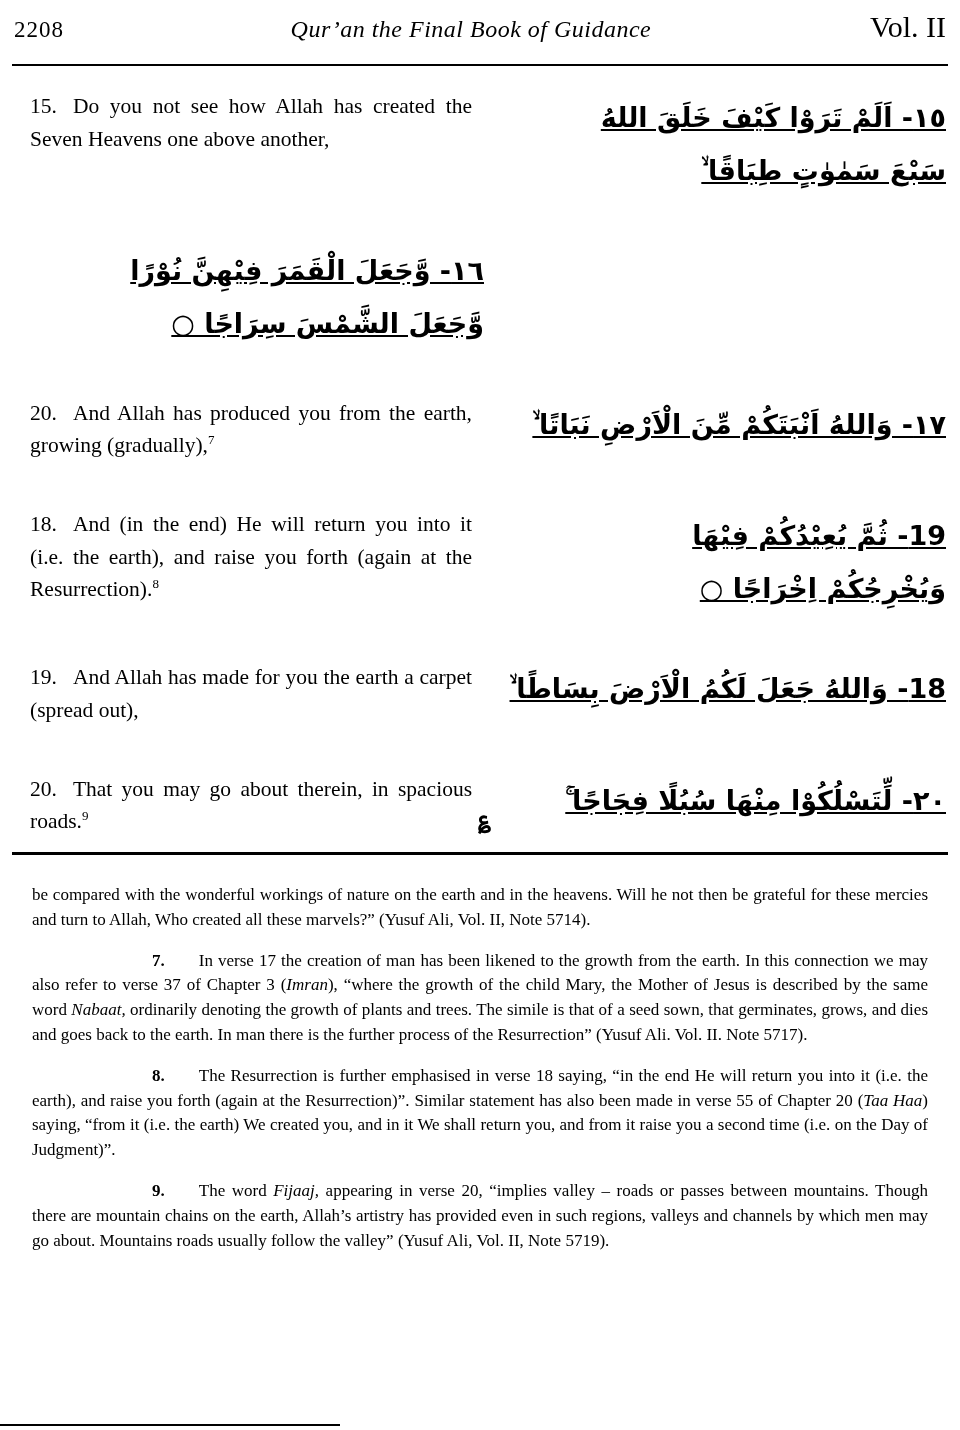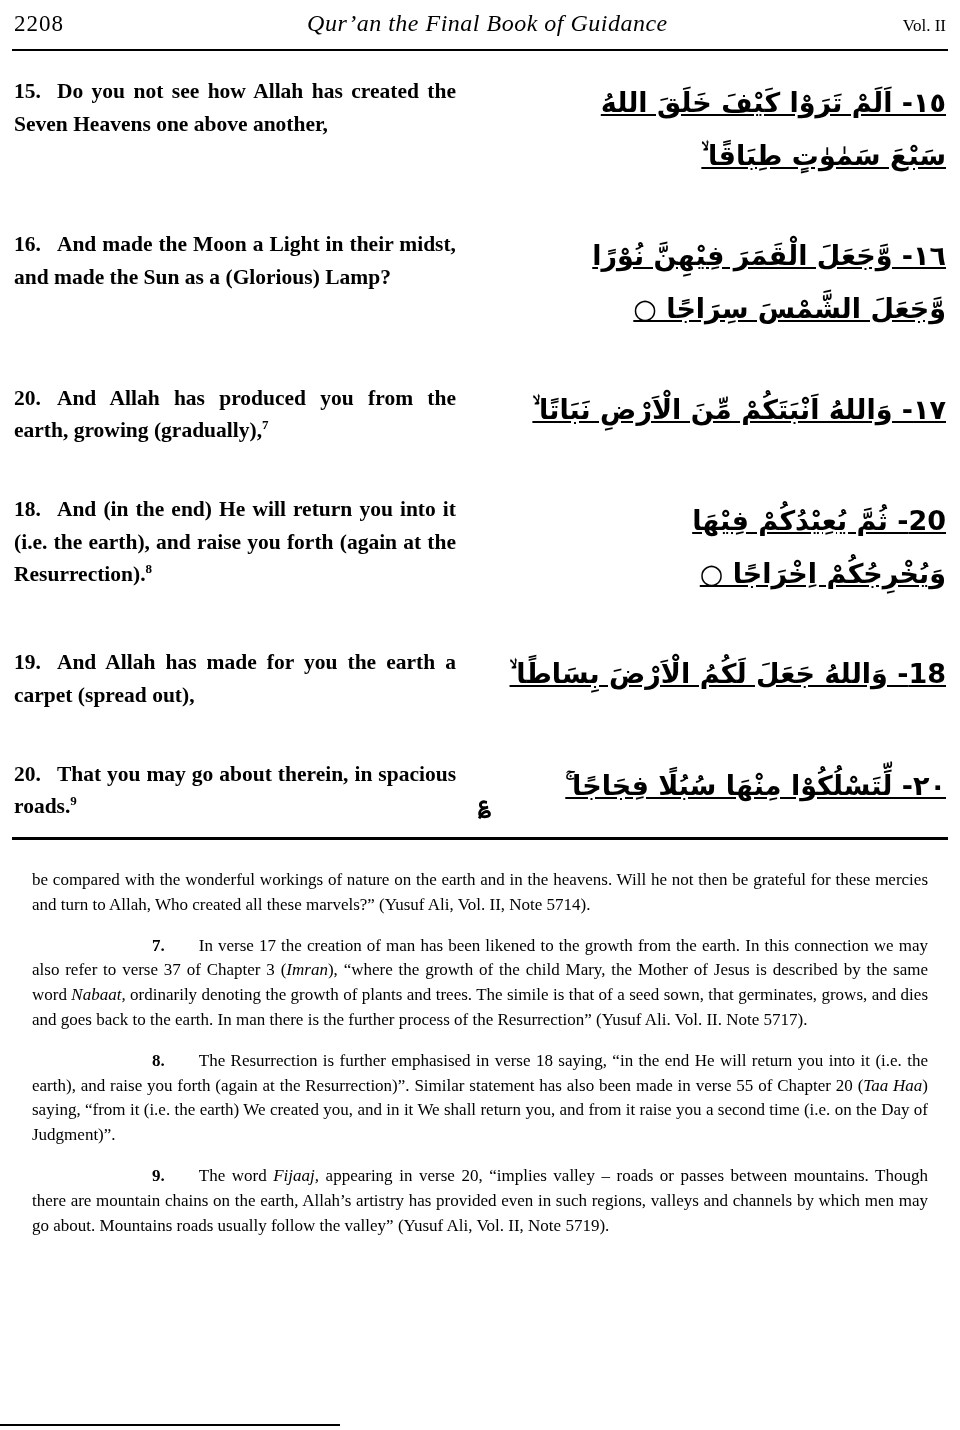--- a/index.html
+++ b/index.html
@@ -4,35 +4,35 @@
 <style>
   * { margin:0; padding:0; box-sizing:border-box; }
   body { background:#e8e8e8; font-family:"Liberation Serif", serif; }
   .page {
     width:960px; height:1430px; background:#ffffff; color:#000;
     position:relative; overflow:hidden; padding:6px 12px 0 12px;
   }
   
   .header {
     display:flex; justify-content:space-between; align-items:baseline;
-    padding:4px 2px 12px 2px; border-bottom:2px solid #000;
+    padding:4px 2px 20px 2px; border-bottom:2px solid #000;
   }
   .header .page-num { font-size:23px; letter-spacing:1px; }
   .header .title { font-style:italic; font-size:24px; letter-spacing:0.5px;margin-left:8px; }
-  .header .vol { font-size:17px; }
+  .header .vol { font-size:30px; }
   
   .verses { padding:24px 2px 0 2px; }
   .verse-row {
     display:flex; justify-content:space-between; align-items:flex-start;
     margin-bottom:46px;
   }
   .verse-row.last { margin-bottom:14px; }
   .verse-en {
-    width:442px; font-weight:bold; font-size:21.5px; line-height:1.52;
-    text-align:justify; text-align-last:left;
+    width:442px; font-weight:normal; font-size:21.5px; line-height:1.52;
+    text-align:justify; text-align-last:left;margin-left:16px;
   }
   .v-num { margin-right:16px; }
   .verse-en sup { font-size:13px; line-height:0; }
   .verse-ar {
     width:470px; direction:rtl; text-align:right;
     font-family:"DejaVu Sans", sans-serif; font-weight:bold;
     font-size:27px; line-height:1.95; padding-top:2px;text-decoration:underline;
   }
   .ar-line { display:block; }
   .with-ruku { position:relative; }
@@ -72,38 +72,37 @@
 
     <div class="verse-row">
       <p class="verse-en"><span class="v-num">15.</span><span>Do you not see how Allah has created the Seven Heavens one above another,</span><sup></sup></p>
       <div class="verse-ar">
         <span class="ar-line">١٥- اَلَمْ تَرَوْا كَيْفَ خَلَقَ اللهُ</span>
         <span class="ar-line">سَبْعَ سَمٰوٰتٍ طِبَاقًا ۙ</span>
       </div>
     </div>
 
     <div class="verse-row">
-      <p class="verse-en"><span class="v-num">16.</span><span>And made the Moon a Light in their midst, and made the Sun as a (Glorious) Lamp?</span><sup></sup></p>
       <div class="verse-ar">
         <span class="ar-line">١٦- وَّجَعَلَ الْقَمَرَ فِيْهِنَّ نُوْرًا</span>
         <span class="ar-line">وَّجَعَلَ الشَّمْسَ سِرَاجًا ○</span>
       </div>
     </div>
 
     <div class="verse-row">
       <p class="verse-en"><span class="v-num">20.</span><span>And Allah has produced you from the earth, growing (gradually),</span><sup>7</sup></p>
       <div class="verse-ar">
         <span class="ar-line">١٧- وَاللهُ اَنْبَتَكُمْ مِّنَ الْاَرْضِ نَبَاتًا ۙ</span>
       </div>
     </div>
 
     <div class="verse-row">
       <p class="verse-en"><span class="v-num">18.</span><span>And (in the end) He will return you into it (i.e. the earth), and raise you forth (again at the Resurrection).</span><sup>8</sup></p>
       <div class="verse-ar">
-        <span class="ar-line">20- ثُمَّ يُعِيْدُكُمْ فِيْهَا</span>
+        <span class="ar-line">19- ثُمَّ يُعِيْدُكُمْ فِيْهَا</span>
         <span class="ar-line">وَيُخْرِجُكُمْ اِخْرَاجًا ○</span>
       </div>
     </div>
 
     <div class="verse-row">
       <p class="verse-en"><span class="v-num">19.</span><span>And Allah has made for you the earth a carpet (spread out),</span><sup></sup></p>
       <div class="verse-ar">
         <span class="ar-line">18- وَاللهُ جَعَلَ لَكُمُ الْاَرْضَ بِسَاطًا ۙ</span>
       </div>
     </div>

